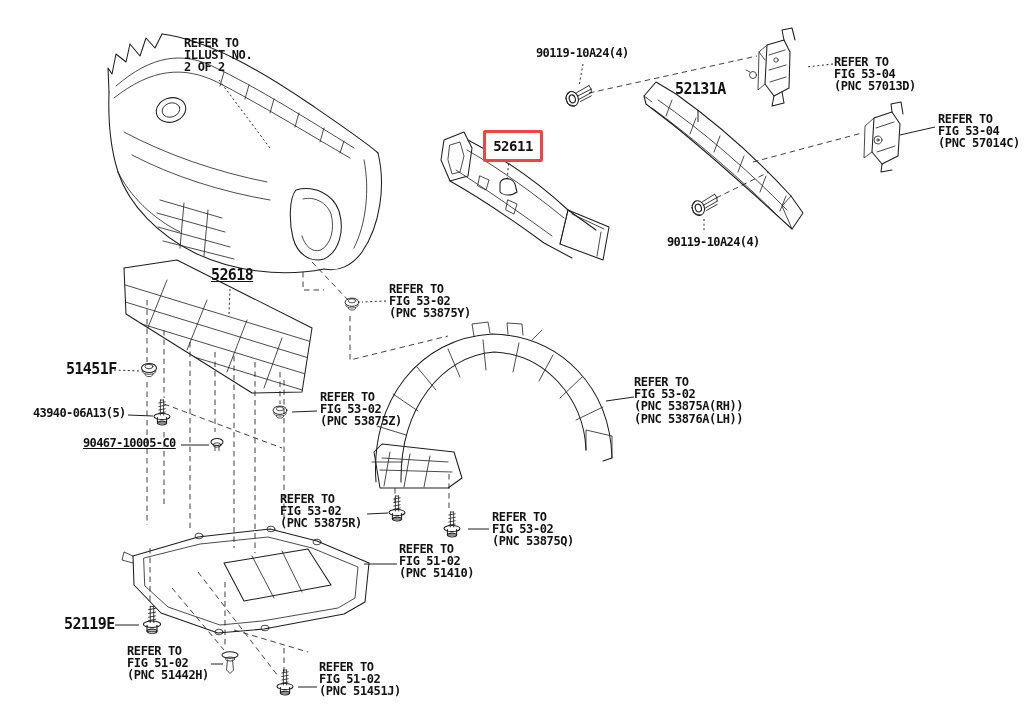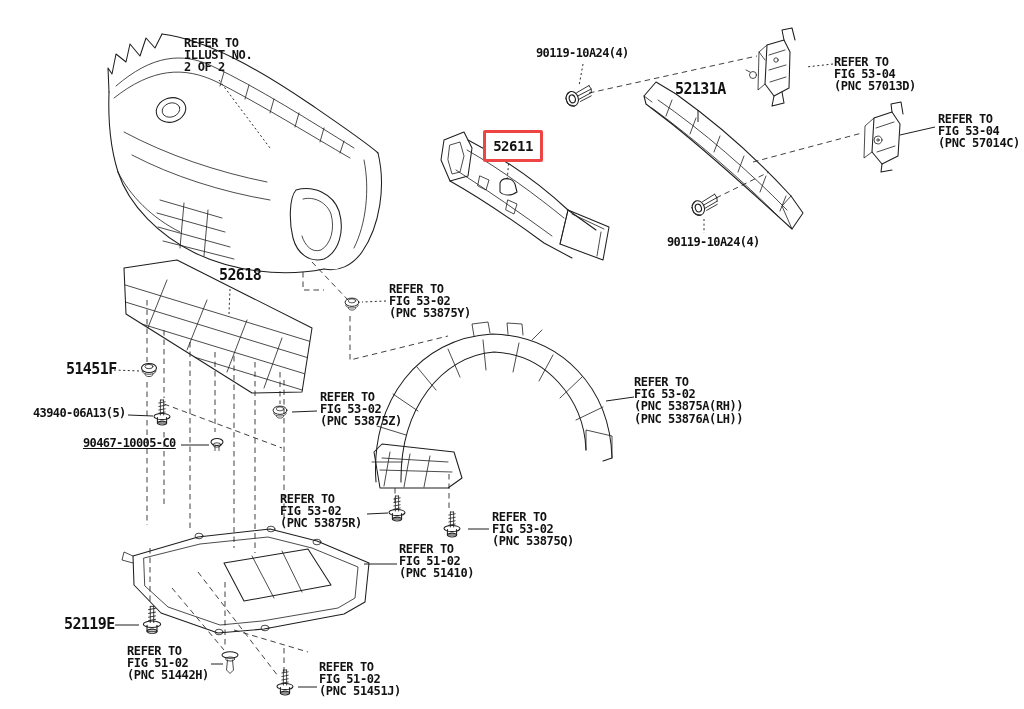--- a/index.html
+++ b/index.html
@@ -219,21 +219,21 @@
   <div class="lbl pn" style="left:524px;top:47px;">90119-10A24(4)</div>
   <div class="lbl big" style="left:663px;top:82px;">52131A</div>
   <div class="lbl" style="left:822px;top:56px;">REFER TO
 FIG 53-04
 (PNC 57013D)</div>
   <div class="lbl" style="left:926px;top:113px;">REFER TO
 FIG 53-04
 (PNC 57014C)</div>
   <div class="hotbox">52611</div>
   <div class="lbl pn" style="left:655px;top:236px;">90119-10A24(4)</div>
-  <div class="lbl big" style="left:207px;top:268px;">52618</div>
+  <div class="lbl big" style="left:199px;top:268px;text-decoration:underline;">52618</div>
   <div class="lbl" style="left:377px;top:283px;">REFER TO
 FIG 53-02
 (PNC 53875Y)</div>
   <div class="lbl big" style="left:54px;top:362px;">51451F</div>
   <div class="lbl pn" style="left:21px;top:407px;">43940-06A13(5)</div>
   <div class="lbl pn" style="left:71px;top:437px;text-decoration:underline;">90467-10005-C0</div>
   <div class="lbl" style="left:308px;top:391px;">REFER TO
 FIG 53-02
 (PNC 53875Z)</div>
   <div class="lbl" style="left:622px;top:376px;">REFER TO

